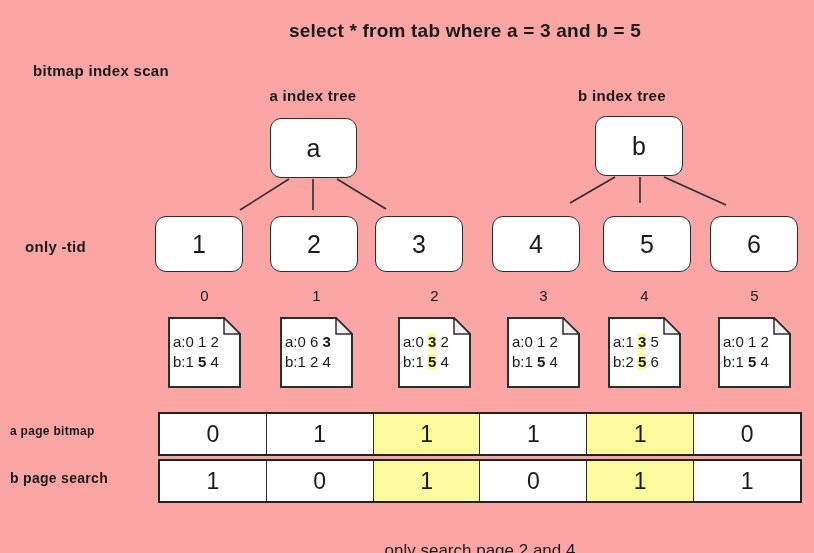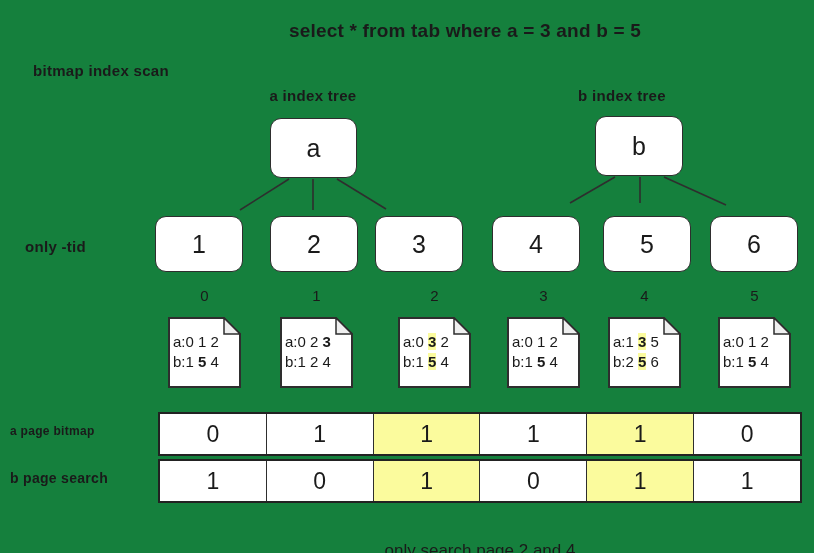--- a/index.html
+++ b/index.html
@@ -1,17 +1,17 @@
 <!DOCTYPE html>
 <html><head>
 <meta charset="utf-8">
 <style>
   html,body{margin:0;padding:0;background:#fff;}
   #canvas{
-    position:relative;width:814px;height:553px;background:#15803d;
+    position:relative;width:814px;height:553px;background:#fca5a5;
     font-family:"Liberation Sans","DejaVu Sans",sans-serif;color:#1a1a1a;overflow:hidden;
   }
   .abs{position:absolute;}
   #title{left:120px;top:20px;width:690px;text-align:center;font-size:19px;font-weight:bold;letter-spacing:.2px;}
   .sec-label{font-weight:bold;font-size:15px;letter-spacing:.3px;}
   #lbl-scan{left:33px;top:62px;}
   #lbl-a-tree{left:233px;top:87px;width:160px;text-align:center;}
   #lbl-b-tree{left:542px;top:87px;width:160px;text-align:center;}
   #lbl-tid{left:25px;top:238px;}
   .node{
@@ -91,21 +91,21 @@
           <path d="M1,1 L56,1 L72,17 L72,70 L1,70 Z" fill="#ffffff" stroke="#2e2e2e" stroke-width="2"></path>
           <path d="M56,1 L72,17 L56,17 Z" fill="#efefef" stroke="#2e2e2e" stroke-width="1.5"></path>
         </svg>
         <div class="doc-text"><div><span>a:0 1 2</span></div><div><span>b:1 </span><span class="seg-b">5</span><span> 4</span></div></div>
       </div>
       <div class="doc" style="left: 280px;">
         <svg width="73" height="71" viewBox="0 0 73 71">
           <path d="M1,1 L56,1 L72,17 L72,70 L1,70 Z" fill="#ffffff" stroke="#2e2e2e" stroke-width="2"></path>
           <path d="M56,1 L72,17 L56,17 Z" fill="#efefef" stroke="#2e2e2e" stroke-width="1.5"></path>
         </svg>
-        <div class="doc-text"><div><span>a:0 2 </span><span class="seg-b">3</span></div><div><span>b:1 2 4</span></div></div>
+        <div class="doc-text"><div><span>a:0 6 </span><span class="seg-b">3</span></div><div><span>b:1 2 4</span></div></div>
       </div>
       <div class="doc" style="left: 398px;">
         <svg width="73" height="71" viewBox="0 0 73 71">
           <path d="M1,1 L56,1 L72,17 L72,70 L1,70 Z" fill="#ffffff" stroke="#2e2e2e" stroke-width="2"></path>
           <path d="M56,1 L72,17 L56,17 Z" fill="#efefef" stroke="#2e2e2e" stroke-width="1.5"></path>
         </svg>
         <div class="doc-text"><div><span>a:0 </span><span class="seg-b seg-h">3</span><span> 2</span></div><div><span>b:1 </span><span class="seg-b seg-h">5</span><span> 4</span></div></div>
       </div>
       <div class="doc" style="left: 507px;">
         <svg width="73" height="71" viewBox="0 0 73 71">

